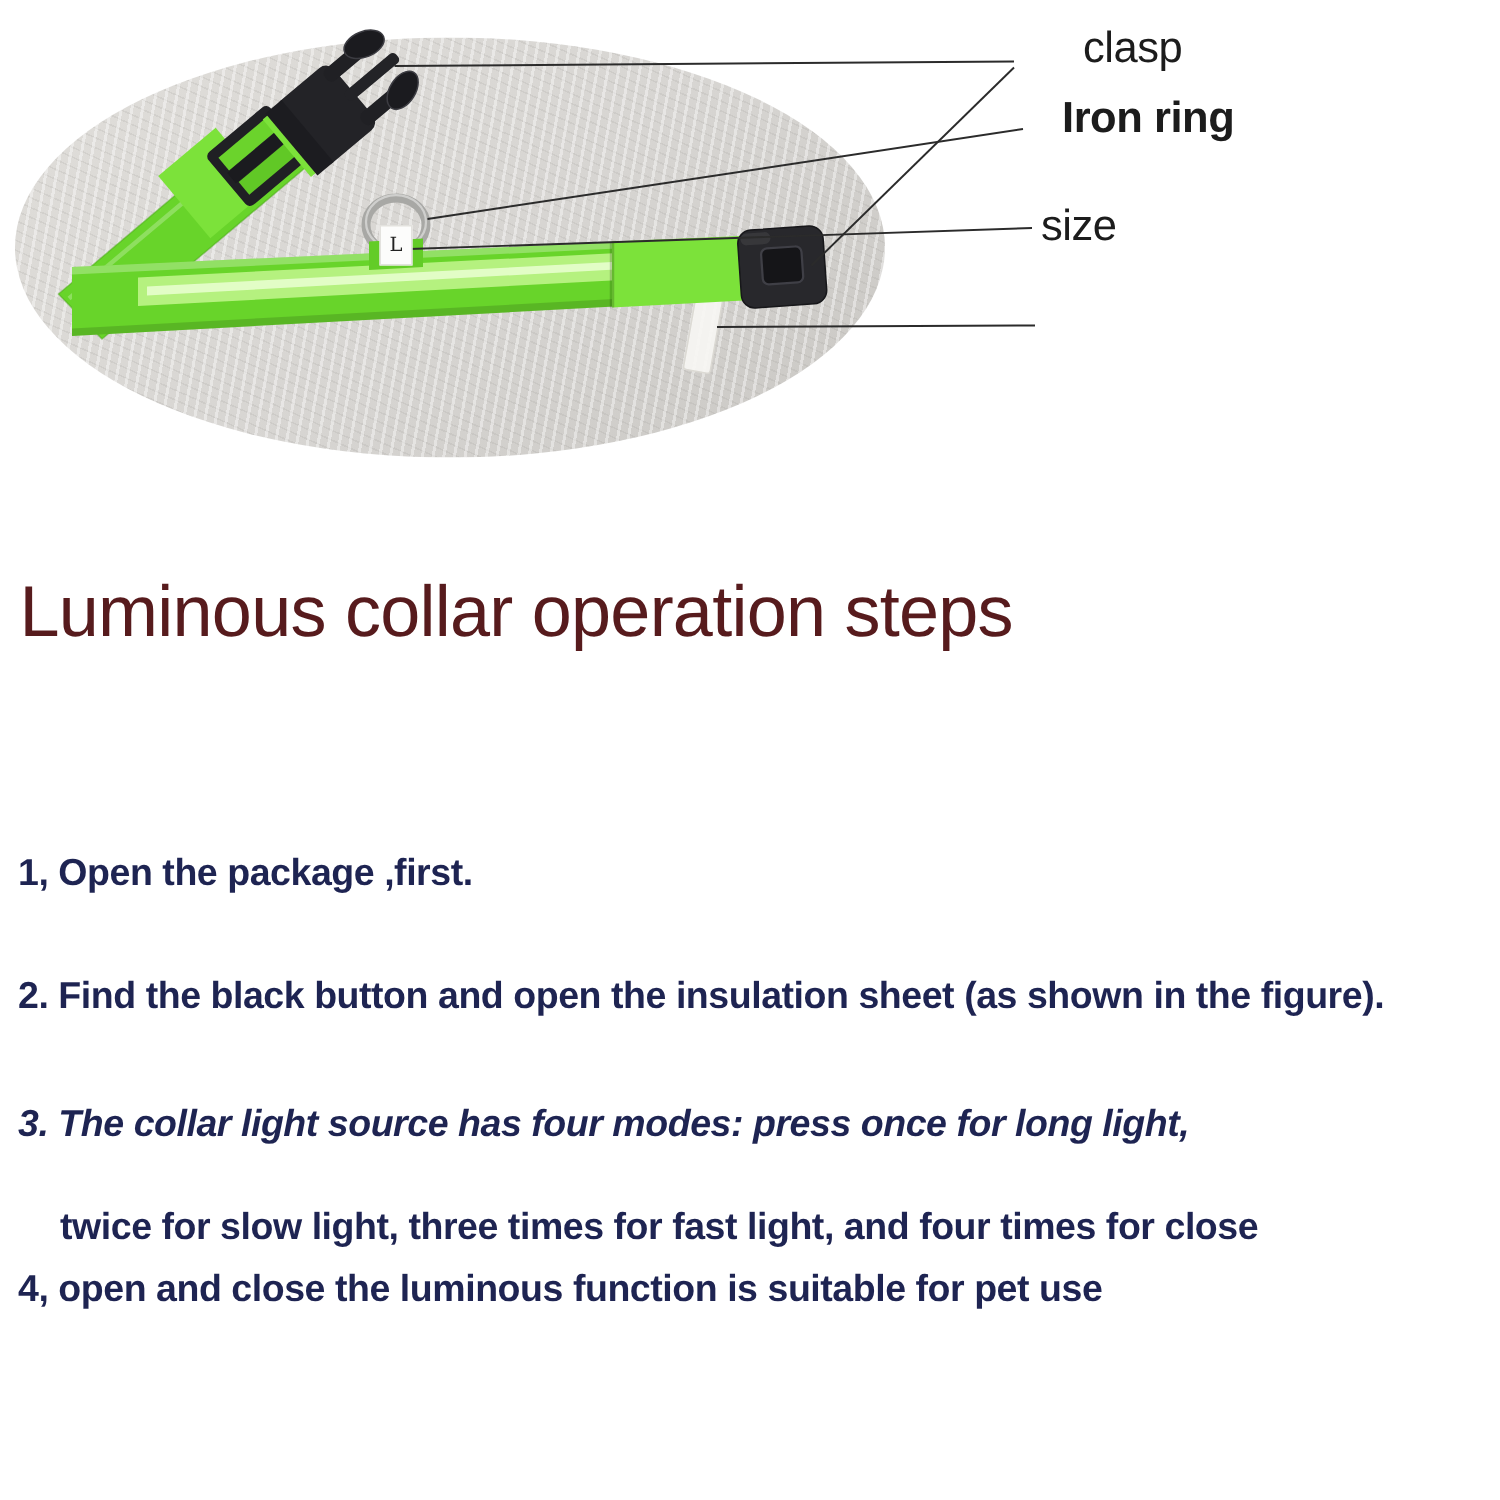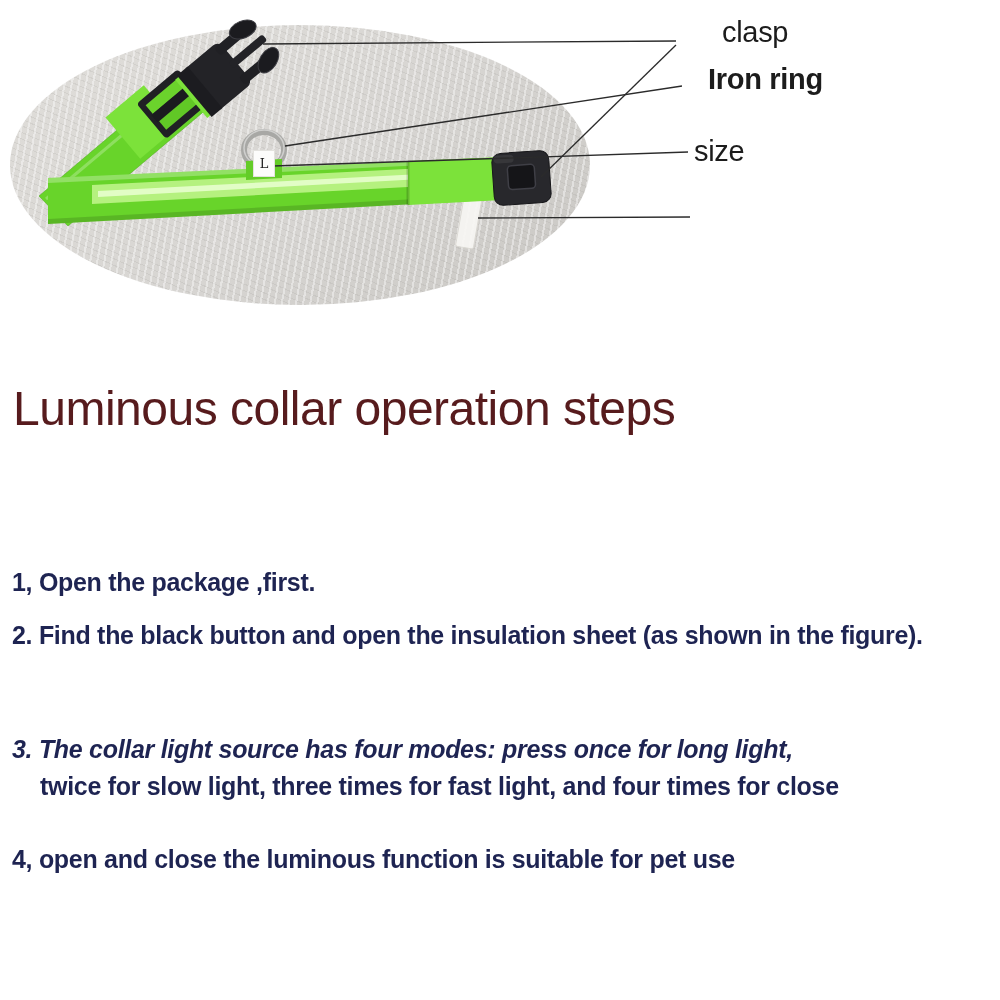--- a/index.html
+++ b/index.html
@@ -44,23 +44,23 @@
   .page-title{
     position:absolute;left:13px;top:333px;
     font-size:48px;font-weight:normal;letter-spacing:-0.5px;
     color:var(--title-maroon,#571b1d);white-space:nowrap;margin-top:48px;
   }
   .step{
     position:absolute;font-size:25px;font-weight:600;letter-spacing:-0.3px;
     color:var(--steps-navy,#1e2452);white-space:nowrap;margin-top:43px;
   }
   .step-1{left:12px;top:525px;}
-  .step-2{left:12px;top:578px;}
+  .step-2{left:12px;top:607px;}
   .step-3a{left:12px;top:692px;font-style:italic;}
-  .step-3b{left:40px;top:729px;}
+  .step-3b{left:40px;top:761px;}
   .step-4{left:12px;top:802px;}
 </style>
 </head>
 <body>
 
 <div class="figure">
   <div class="photo-ellipse"></div>
 
   <svg class="collar-svg" width="1000" height="320" viewBox="0 0 1000 320">
 

